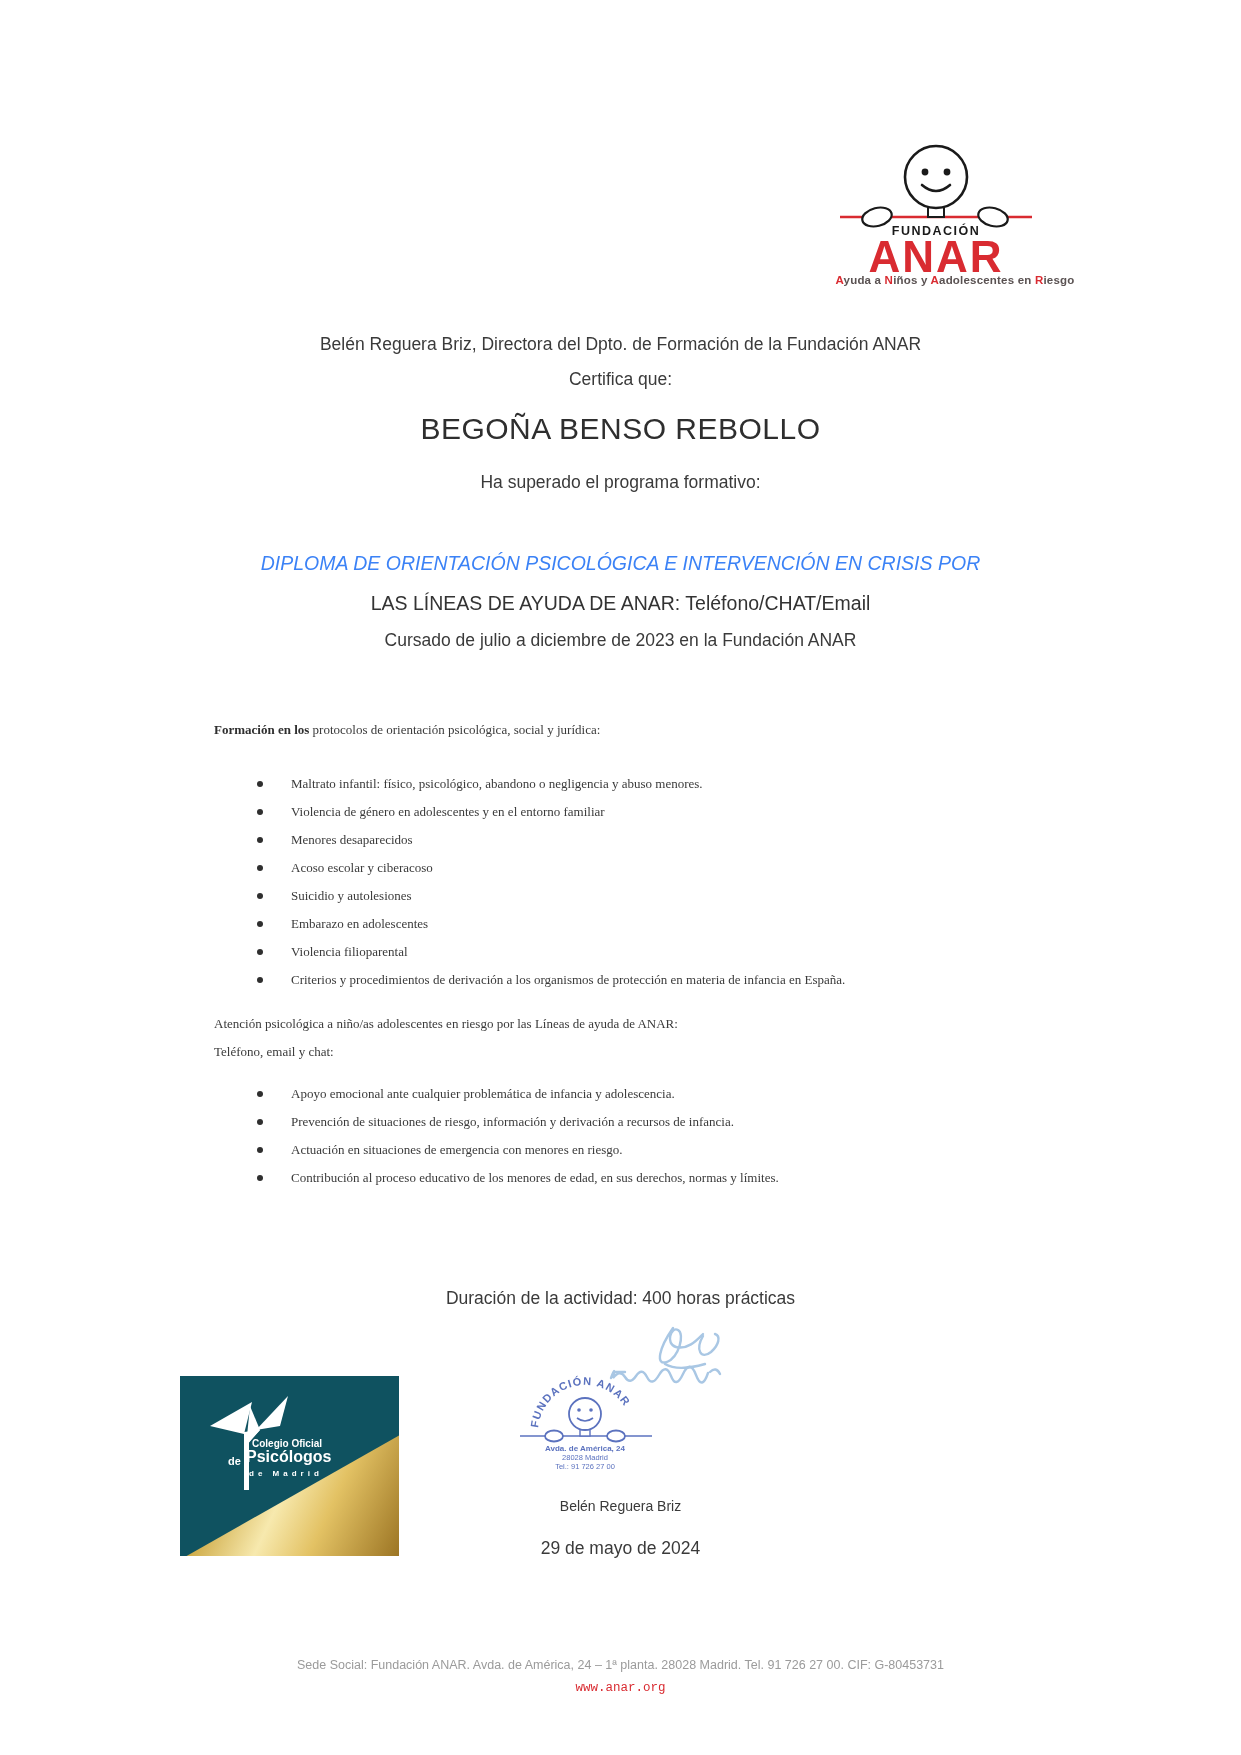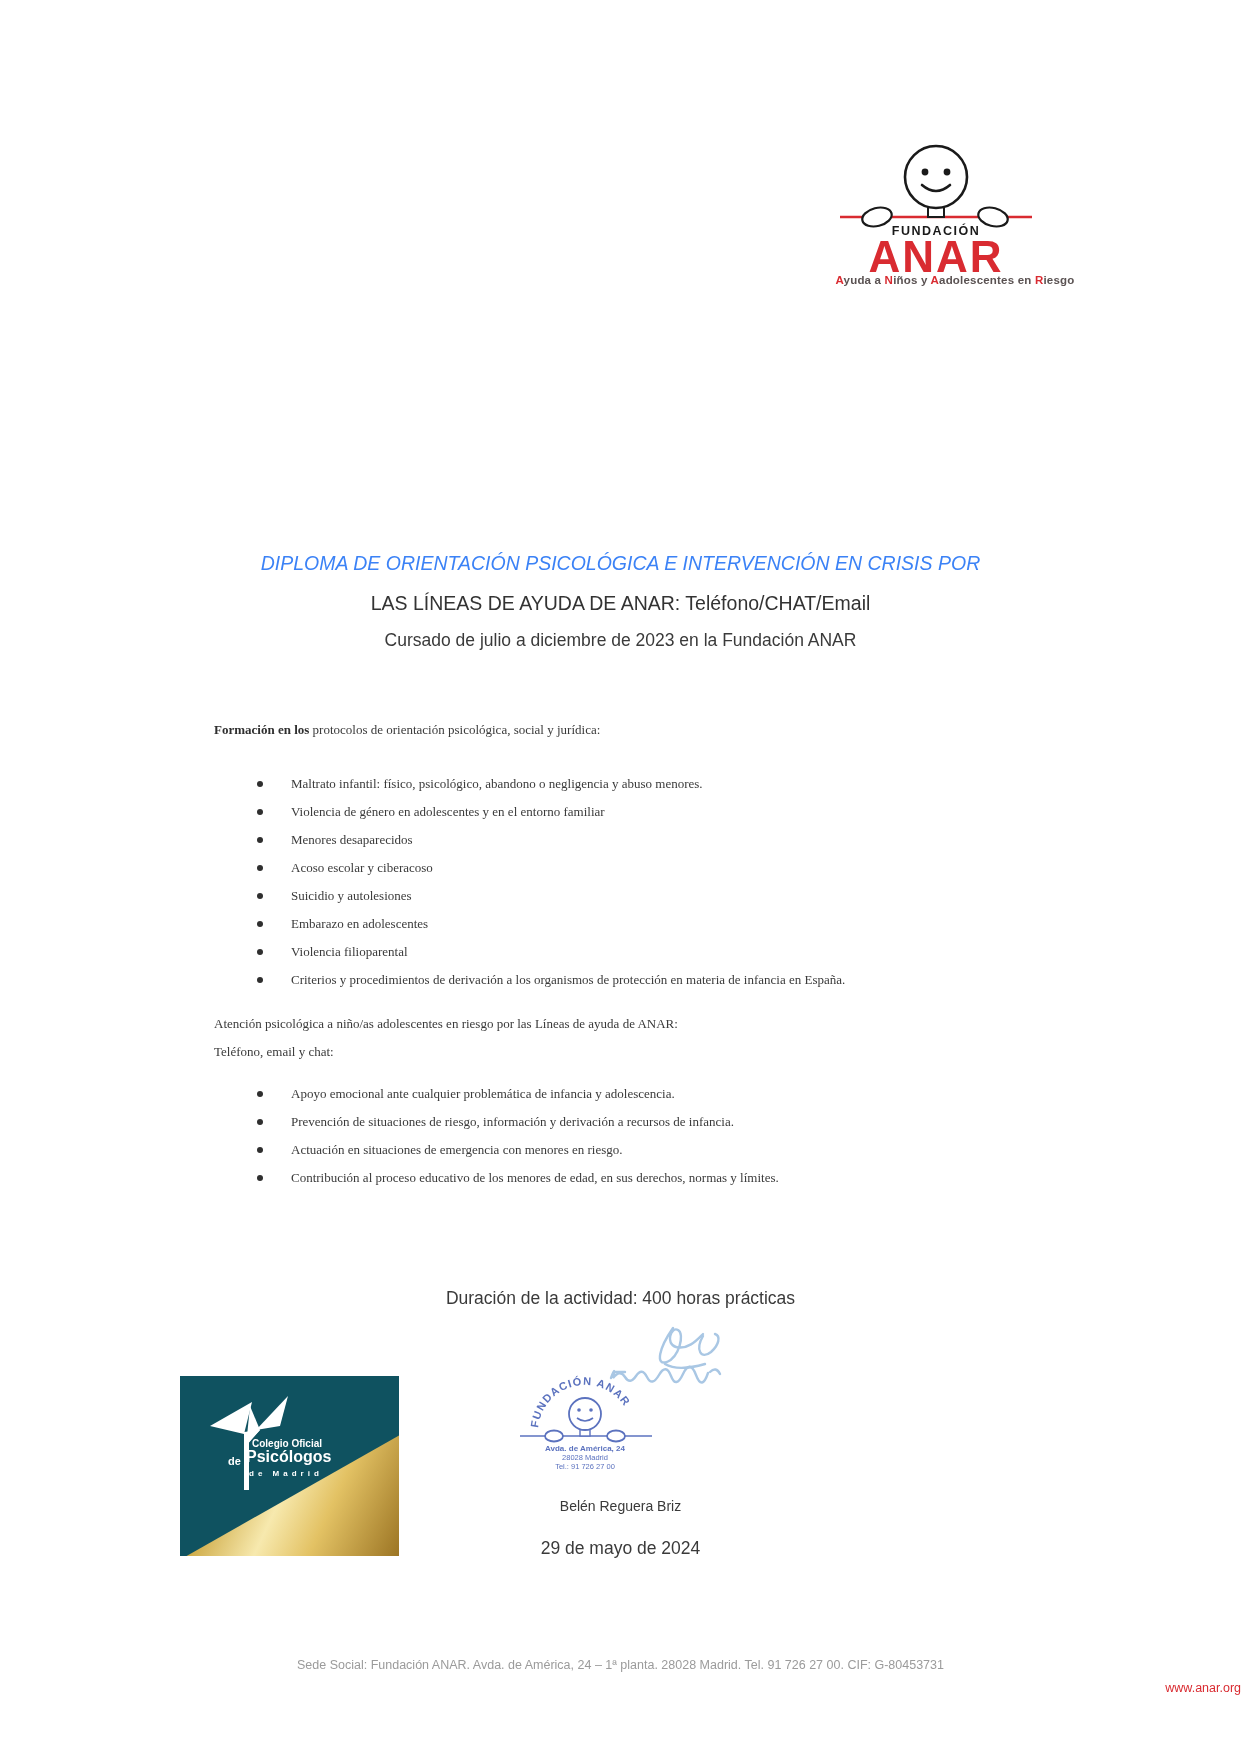--- a/index.html
+++ b/index.html
@@ -66,21 +66,21 @@
   }
   .colegio .bird{position:absolute;left:20px;top:18px;}
   .colegio .txt{position:absolute;color:#ffffff;white-space:nowrap;}
   .colegio .t1{left:72px;top:62px;font-size:10px;font-weight:700;}
   .colegio .tde{left:48px;top:79px;font-size:11px;font-weight:700;}
   .colegio .t2{left:66px;top:72px;font-size:16px;font-weight:700;}
   .colegio .t3{left:69px;top:93px;font-size:8px;font-weight:700;letter-spacing:4px;}
 
   
   .footer1{position:absolute;left:0;right:0;top:1658px;text-align:center;font-size:12.5px;color:#9b9b9b;}
-  .footer2{position:absolute;left:0;right:0;top:1681px;text-align:right;font-size:12.5px;color:#d92b31;text-decoration:none;display:block;}
+  .footer2{position:absolute;left:0;right:0;top:1681px;text-align:center;font-size:12.5px;color:#d92b31;text-decoration:none;display:block;font-family:Liberation Mono, monospace;}
 </style>
 </head>
 <body>
 
 <div class="page">
 
   <svg class="anar-logo" width="330" height="150" viewBox="0 0 330 150">
     <g>
       <line x1="50" y1="89" x2="242" y2="89" stroke="#d92b31" stroke-width="2.5"></line>
     </g>
@@ -95,20 +95,26 @@
       <circle cx="146" cy="49" r="31" fill="#ffffff" stroke="#1a1a1a" stroke-width="2.6"></circle>
       <circle cx="135" cy="44" r="3.4" fill="#1a1a1a"></circle>
       <circle cx="157" cy="44" r="3.4" fill="#1a1a1a"></circle>
       <path d="M 132 57 Q 146 69 160 57" fill="none" stroke="#1a1a1a" stroke-width="2.6" stroke-linecap="round"></path>
     </g>
     <text x="146" y="107" text-anchor="middle" font-size="12.5" font-weight="700" letter-spacing="1.5" fill="#1a1a1a">FUNDACIÓN</text>
     <text x="146" y="144" text-anchor="middle" font-size="44" font-weight="800" letter-spacing="2" fill="#d92b31">ANAR</text>
   </svg>
   <div class="anar-tagline"><span class="tag-r">A</span><span class="tag-d">yuda a </span><span class="tag-r">N</span><span class="tag-d">iños y </span><span class="tag-r">A</span><span class="tag-d">adolescentes en </span><span class="tag-r">R</span><span class="tag-d">iesgo</span></div>
 
+  <div class="header-block">
+    <p class="hdr-line1">Belén Reguera Briz, Directora del Dpto. de Formación de la Fundación ANAR</p>
+    <p class="hdr-line2">Certifica que:</p>
+    <p class="hdr-name">BEGOÑA BENSO REBOLLO</p>
+    <p class="hdr-line3">Ha superado el programa formativo:</p>
+  </div>
 
   <div class="program-block">
     <p class="prog-t1">DIPLOMA DE ORIENTACIÓN PSICOLÓGICA E INTERVENCIÓN EN CRISIS POR</p>
     <p class="prog-t2">LAS LÍNEAS DE AYUDA DE ANAR: Teléfono/CHAT/Email</p>
     <p class="prog-sub">Cursado de julio a diciembre de 2023 en la Fundación ANAR</p>
   </div>
 
   <div class="body-block">
     <p class="sec-heading"><span class="bold-part">Formación en los</span><span> protocolos de orientación psicológica, social y jurídica:</span></p>
 

